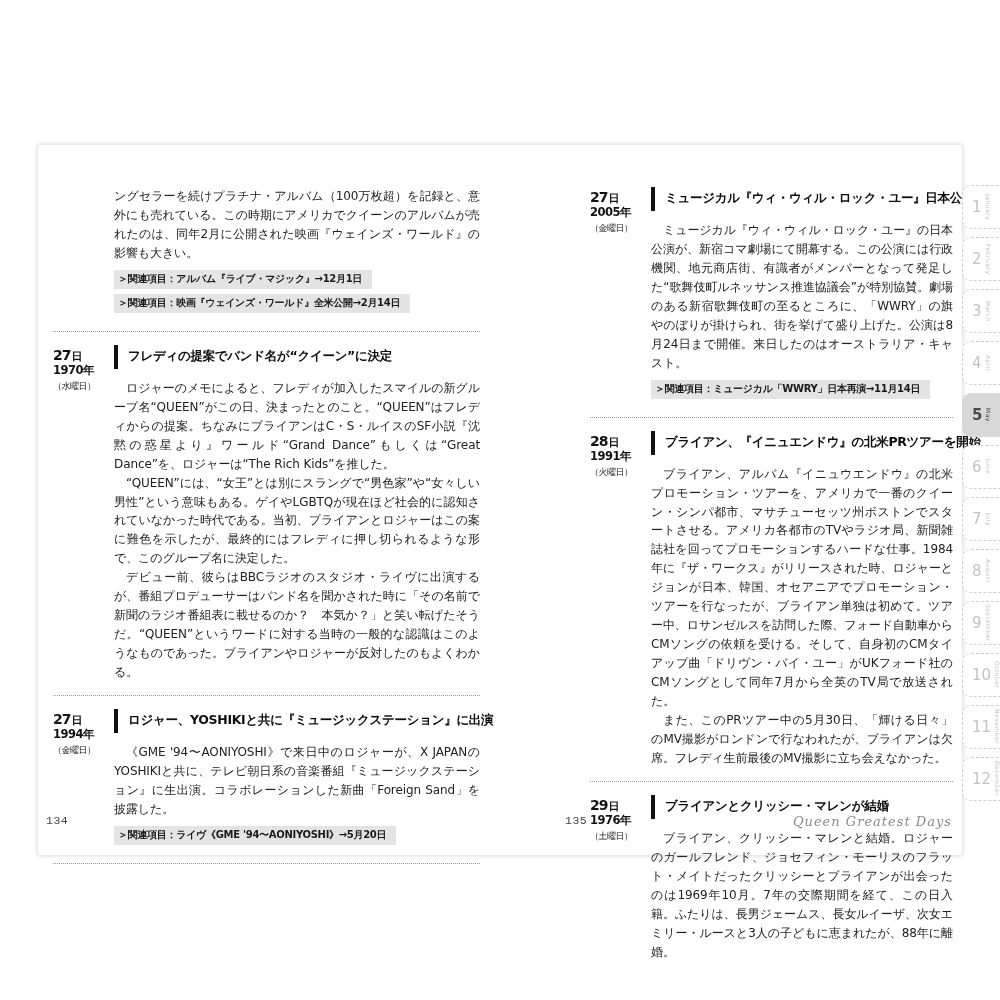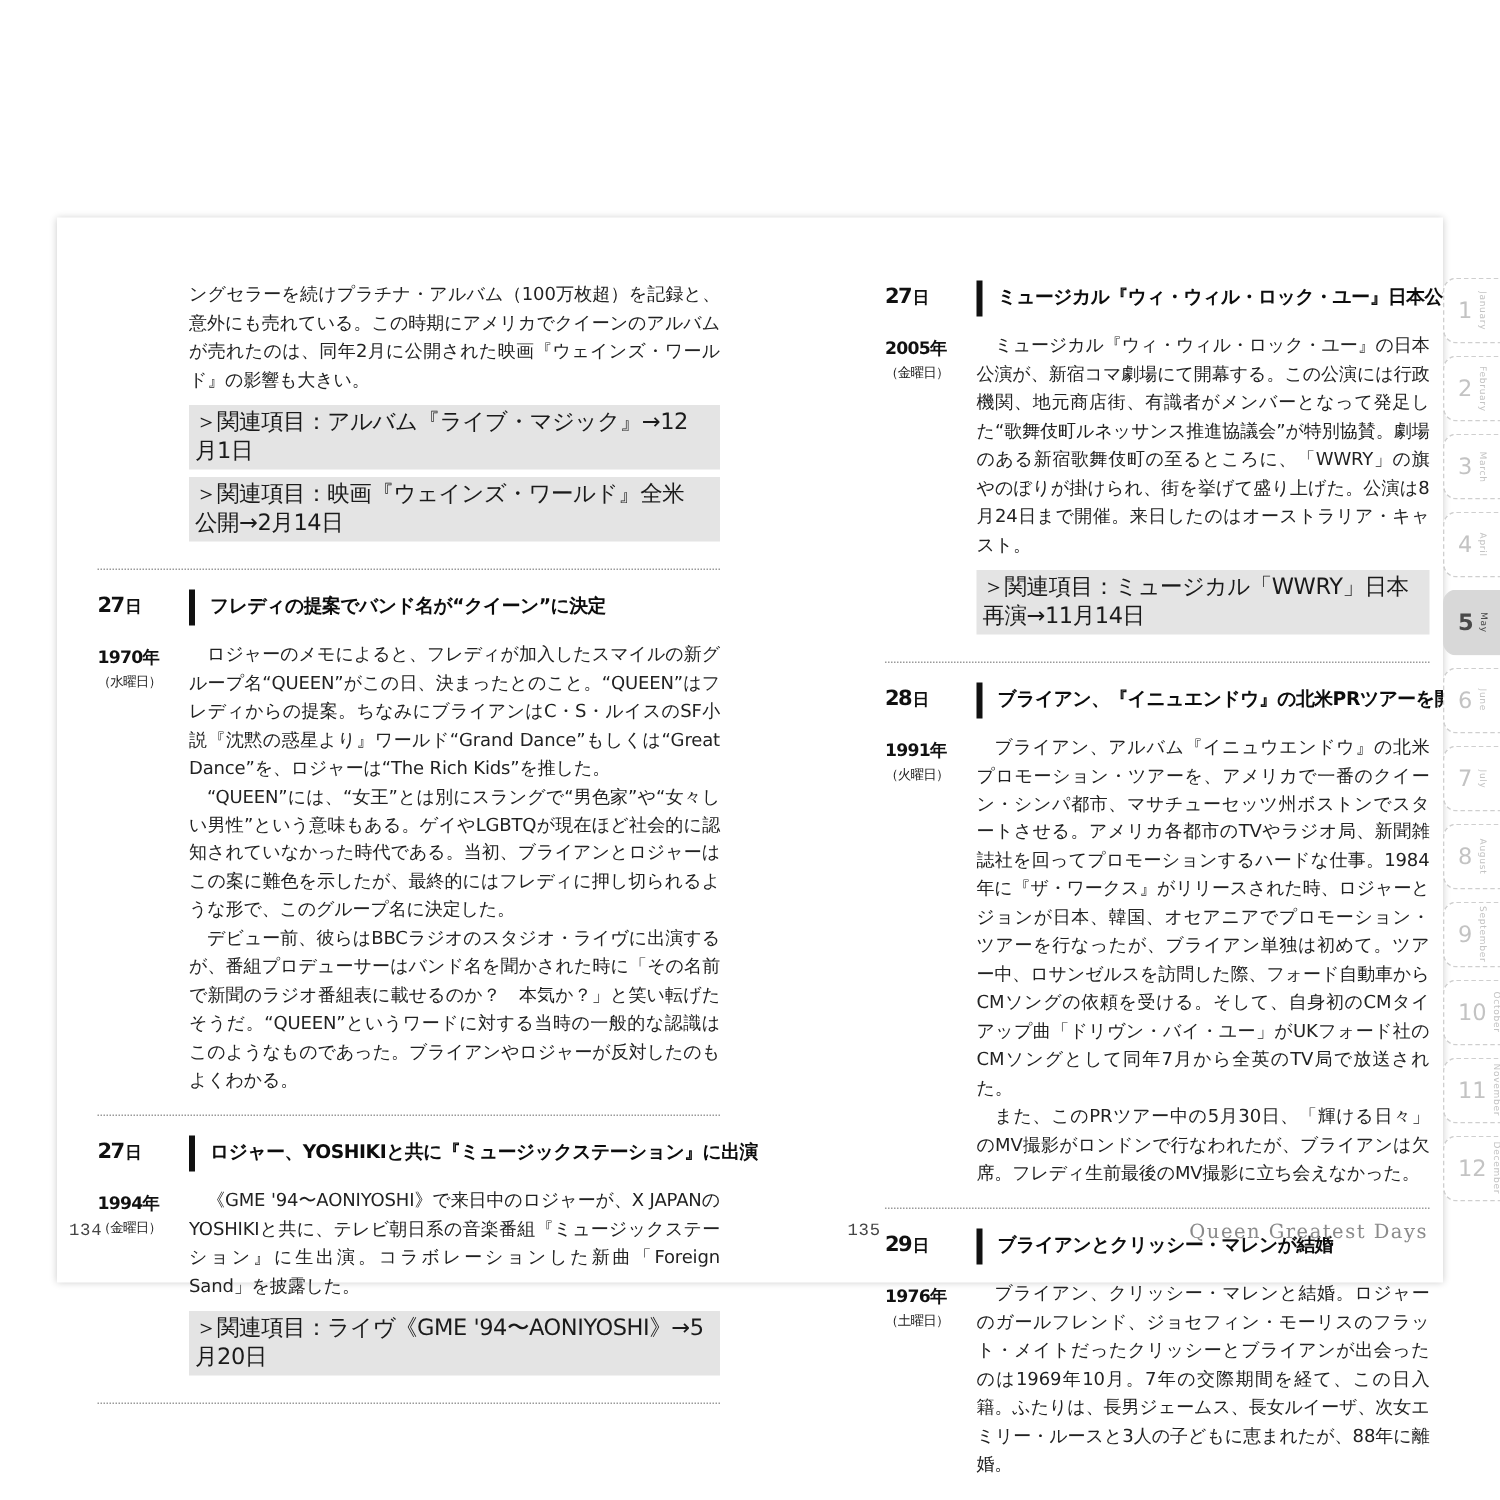--- a/index.html
+++ b/index.html
@@ -9,60 +9,60 @@
     font-family:"DejaVu Sans",sans-serif;
     -webkit-font-smoothing:antialiased;
   }
   .book{
     position:absolute;left:38px;top:145px;width:924px;height:710px;
     background:#fff;
     box-shadow:0 0 5px rgba(0,0,0,.22);
     display:flex;
   }
   .page{position:relative;width:462px;height:100%;box-sizing:border-box}
-  .page-left{padding:42px 20px 0 27px}
+  .page-left{padding:42px 20px 0 15px}
   .page-right{padding:42px 9px 0 90px}
 
   .entry{display:grid;grid-template-columns:61px 1fr}
   .date-block{color:#111;padding-top:2px}
   .day-line{line-height:1;white-space:nowrap}
   .day-num{font-size:14px;font-weight:bold;letter-spacing:-1px}
   .day-suffix{font-size:11px;font-weight:bold;margin-left:1px}
-  .year{font-size:11.5px;font-weight:bold;margin-top:20px;letter-spacing:-0.5px}
+  .year{font-size:11.5px;font-weight:bold;margin-top:0;letter-spacing:-0.5px}
   .weekday{font-size:9px;color:#222;margin-top:2px;letter-spacing:-0.5px}
 
   .entry-main{min-width:0}
   .entry-title{
     margin:0 0 10px 0;font-size:12.5px;font-weight:bold;color:#0d0d0d;
     letter-spacing:-0.3px;white-space:nowrap;
     border-left:4px solid var(--accent,#111);
     padding:3px 0 4px 10px;
   }
   .para{
     margin:0;font-size:12px;line-height:1.58;color:#222;
     text-align:justify;text-indent:1em;letter-spacing:-0.1px;
   }
   .intro .para{text-indent:0}
   .related-wrap{margin-top:7px}
   .related{
     display:table;background:var(--related-bg,#e4e4e4);color:#1a1a1a;
-    font-size:15px;font-weight:normal;letter-spacing:-0.3px;
+    font-size:10px;font-weight:bold;letter-spacing:-0.3px;
     padding:2px 10px 3px 4px;margin-bottom:5px;
   }
   .sep{border:0;border-top:1px dotted var(--separator,#9a9a9a);margin:13px 0}
 
   .folio{
     position:absolute;bottom:28px;font-family:Liberation Mono, monospace;
     font-size:11.5px;color:#444;letter-spacing:0.5px;
   }
   .folio-left{left:8px}
   .folio-right{left:65px}
   .logo{
     position:absolute;bottom:26px;right:10px;
-    font-family:"DejaVu Serif",serif;
+    font-family:"DejaVu Serif",serif;font-style:italic;
     font-size:13px;color:#8a8a8a;letter-spacing:1px;
   }
 
   .tabs{position:absolute;left:924px;top:40px;width:42px}
   .tab{
     height:44px;margin-bottom:8px;box-sizing:border-box;
     border:1px dashed #cfcfcf;border-right:none;
     border-radius:9px 0 0 9px;background:#fff;
     display:flex;align-items:center;padding-left:9px;
   }

